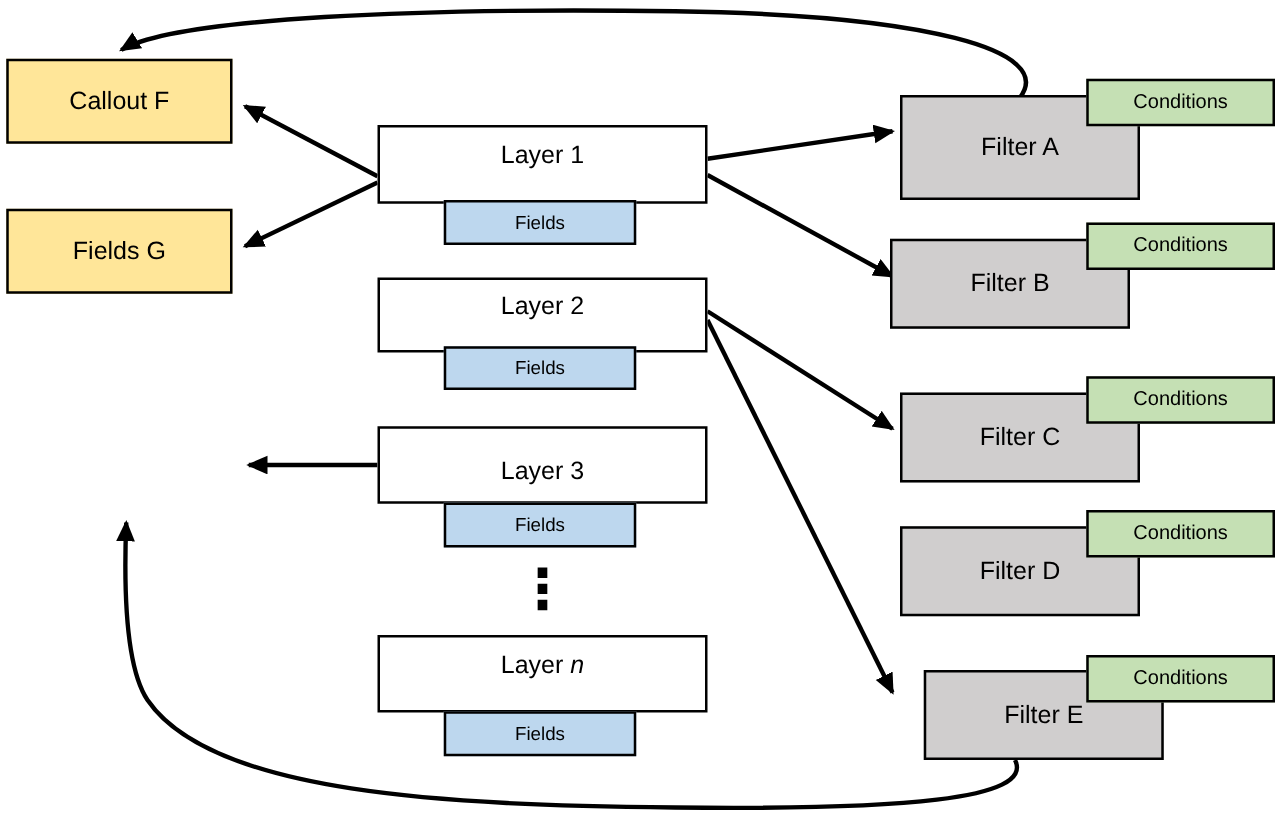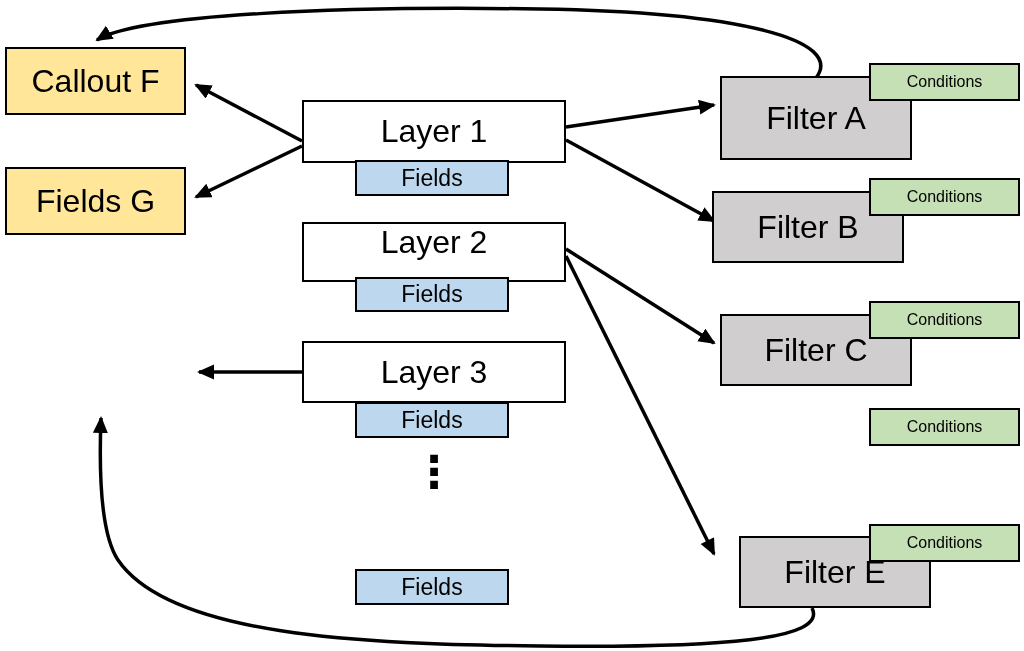--- a/index.html
+++ b/index.html
@@ -28,25 +28,25 @@
   }
   .box {
     position: absolute;
     box-sizing: border-box;
     border: 2px solid #000000;
     display: flex;
     align-items: center;
     justify-content: center;
     color: #000000;
     z-index: 2;
-    font-size: 32px;
+    font-size: 20px;
   }
   .callout   { background: #FFE699; }
   .layerbox  { background: #ffffff; }
-  .fields    { background: #BDD7EE; font-size: 23px; z-index: 3; }
+  .fields    { background: #BDD7EE; font-size: 15px; z-index: 3; }
   .filter    { background: #D0CECE; }
   .conditions{ background: #C5E0B4; font-size: 16px; z-index: 4; }
   .ellipsis {
     position: absolute;
     left: 302px;
     top: 444px;
     width: 264px;
     height: 56px;
     display: flex;
     align-items: center;
@@ -97,38 +97,41 @@
     <span class="lbl">Fields G</span>
   </div>
 
   <div class="box layerbox" style="left:302px; top:100px; width:264px; height:63px; align-items:flex-start; padding-top:11px;">
     <span class="lbl">Layer 1</span>
   </div>
   <div class="box fields" style="left:355px; top:160px; width:154px; height:36px;">
     <span class="lbl">Fields</span>
   </div>
 
-  <div class="box layerbox" style="left:302px; top:222px; width:264px; height:60px; align-items:flex-start; ">
+  <div class="box layerbox" style="left:302px; top:222px; width:264px; height:60px; align-items:flex-start; padding-top:10px;">
     <span class="lbl">Layer 2</span>
   </div>
   <div class="box fields" style="left:355px; top:277px; width:154px; height:35px;">
     <span class="lbl">Fields</span>
   </div>
 
-  <div class="box layerbox" style="left:302px; top:341px; width:264px; height:62px; align-items:flex-start; padding-top:11px;">
+  <div class="box layerbox" style="left:302px; top:341px; width:264px; height:62px; align-items:center; padding-top:11px;">
     <span class="lbl">Layer 3</span>
   </div>
   <div class="box fields" style="left:355px; top:402px; width:154px; height:36px;">
     <span class="lbl">Fields</span>
   </div>
 
   <div class="ellipsis">
     <span>⋮</span>
   </div>
 
+  <div class="box layerbox" style="left:302px; top:508px; width:264px; height:62px; align-items:flex-start; padding-top:11px;">
+    <span class="lbl"><span>Layer </span><i>n</i></span>
+  </div>
   <div class="box fields" style="left:355px; top:569px; width:154px; height:36px;">
     <span class="lbl">Fields</span>
   </div>
 
   <div class="box filter" style="left:720px; top:76px; width:192px; height:84px;">
     <span class="lbl">Filter A</span>
   </div>
   <div class="box conditions" style="left:869px; top:63px; width:151px; height:38px;">
     <span class="lbl">Conditions</span>
   </div>
@@ -140,20 +143,23 @@
     <span class="lbl">Conditions</span>
   </div>
 
   <div class="box filter" style="left:720px; top:314px; width:192px; height:72px;">
     <span class="lbl">Filter C</span>
   </div>
   <div class="box conditions" style="left:869px; top:301px; width:151px; height:38px;">
     <span class="lbl">Conditions</span>
   </div>
 
+  <div class="box filter" style="left:720px; top:421px; width:192px; height:72px;">
+    <span class="lbl">Filter D</span>
+  </div>
   <div class="box conditions" style="left:869px; top:408px; width:151px; height:38px;">
     <span class="lbl">Conditions</span>
   </div>
 
   <div class="box filter" style="left:720px; top:536px; width:192px; height:72px;margin-left:19px;">
     <span class="lbl">Filter E</span>
   </div>
   <div class="box conditions" style="left:869px; top:524px; width:151px; height:38px;">
     <span class="lbl">Conditions</span>
   </div>

